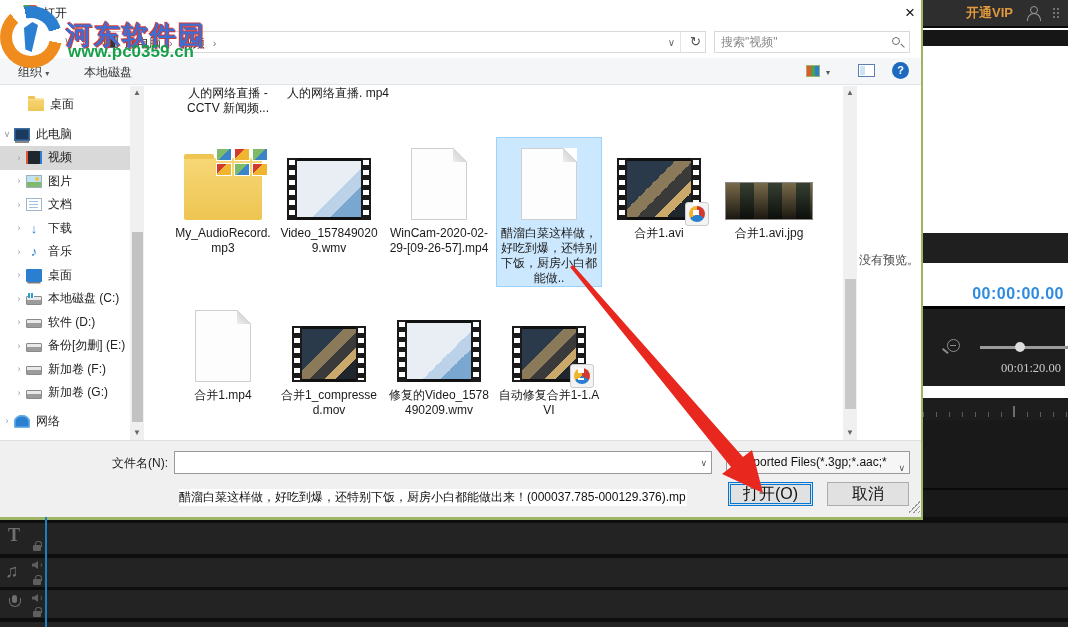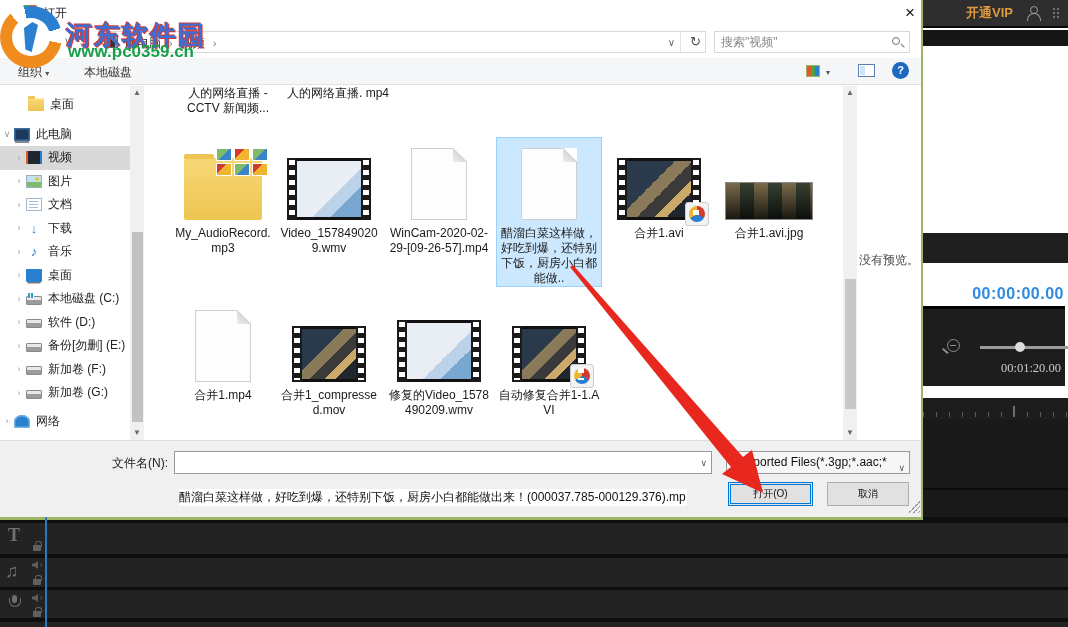--- a/index.html
+++ b/index.html
@@ -176,21 +176,21 @@
   .dlg-footer { position:absolute; left:0; top:440px; width:100%; height:77px; background:#f0f0f0; border-top:1px solid #dfdfdf; }
   .fn-label { position:absolute; left:0; top:14px; width:168px; text-align:right; font-size:12px; color:#222; }
   .fn-input-wrap { position:absolute; left:174px; top:10px; width:538px; height:23px; background:#fff; border:1px solid #999; }
   .fn-input-wrap input { position:absolute; left:4px; top:2px; width:508px; height:17px; border:none; outline:none;
     font-size:12px; color:#111; font-family:Liberation Sans, sans-serif; white-space:nowrap; overflow:hidden;margin-top:35px; }
   .fn-chev { position:absolute; right:4px; top:6px; font-size:9px; color:#555; }
   .ft-select { position:absolute; left:726px; top:10px; width:184px; height:23px; background:#f6f6f6; border:1px solid #999;
     font-size:12px; color:#111; line-height:21px; padding-left:5px; overflow:hidden; white-space:nowrap; }
   .ft-chev { position:absolute; right:4px; top:6px; font-size:9px; color:#555; }
   .btn { position:absolute; top:41px; height:24px; background:#e1e1e1; border:1px solid #adadad;
-    font-size:10px; color:#111; text-align:center; line-height:22px; }
+    font-size:16px; color:#111; text-align:center; line-height:22px; }
   .btn-open { left:728px; width:85px; border:1px solid #0078d7; box-shadow:inset 0 0 0 1px #e1e1e1, inset 0 0 0 2px #0078d7; }
   .btn-cancel { left:827px; width:82px; }
   .grip { position:absolute; left:908px; top:60px; width:12px; height:12px;
     background:linear-gradient(135deg,transparent 0 50%,#999 50% 55%,transparent 55% 70%,#999 70% 75%,transparent 75% 90%,#999 90% 95%,transparent 95%); }
 
   
   #arrow-svg { position:absolute; left:0; top:0; z-index:40; pointer-events:none; }
 </style>
 </head>
 <body>

